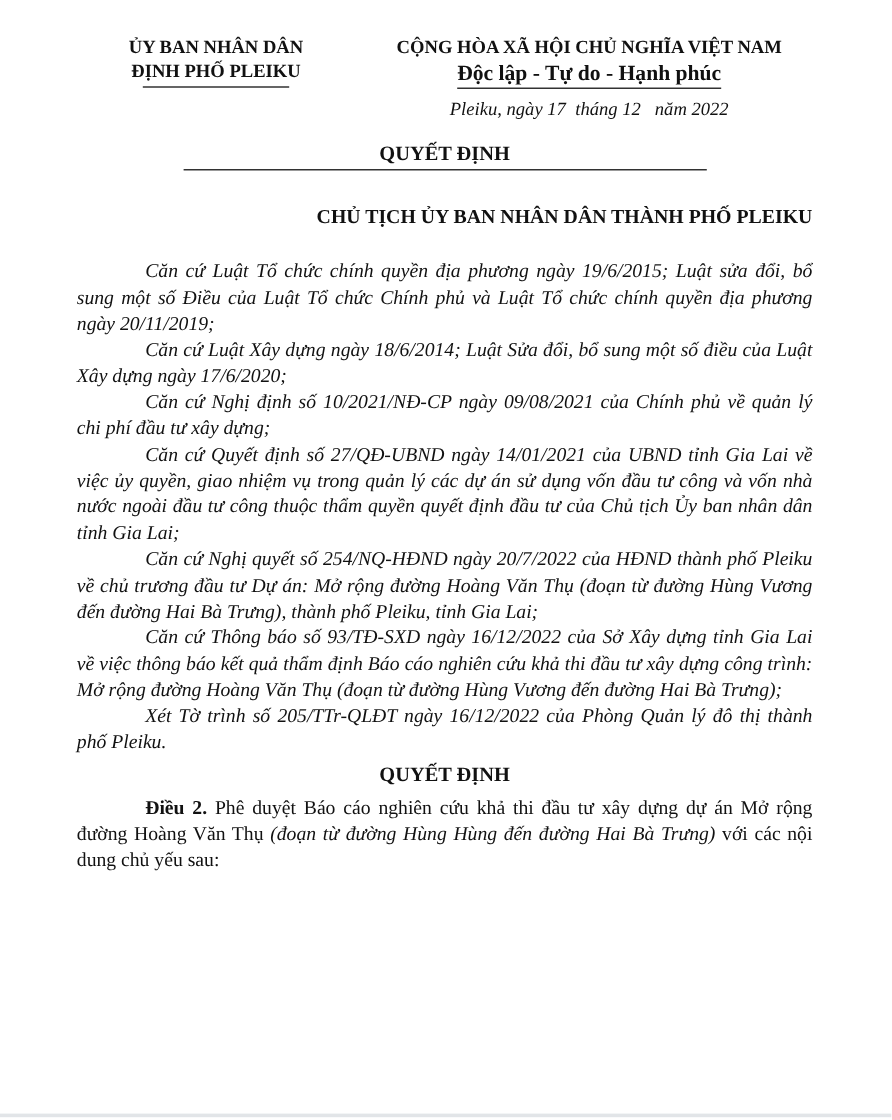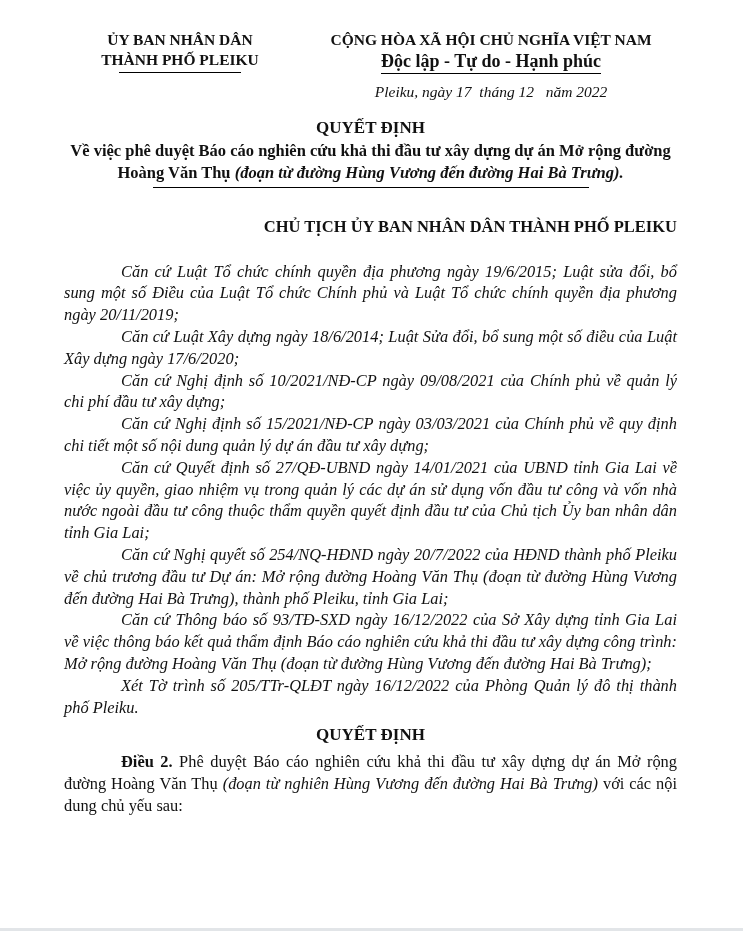--- a/index.html
+++ b/index.html
@@ -62,55 +62,51 @@
   }
 </style>
 </head>
 <body>
 
 <div class="page">
 
   <div class="header">
     <div class="header-left">
       <div class="org-line">ỦY BAN NHÂN DÂN</div>
-      <div class="org-line">THÀNH PHỐ PLEIKU</div>
+      <div class="org-line">ĐỊNH PHỐ PLEIKU</div>
       <div class="org-divider"></div>
     </div>
     <div class="header-right">
       <div class="national-name">CỘNG HÒA XÃ HỘI CHỦ NGHĨA VIỆT NAM</div>
       <div>
         <span class="national-motto">Độc lập - Tự do - Hạnh phúc</span>
       </div>
       <div class="place-date">Pleiku, ngày 17&nbsp; tháng 12&nbsp;&nbsp; năm 2022</div>
     </div>
   </div>
 
   <div class="title-block">
     <div class="decision-heading">QUYẾT ĐỊNH</div>
-    <div class="decision-subject">
-      <span>Về việc phê duyệt Báo cáo nghiên cứu khả thi đầu tư xây dựng dự án Mở rộng đường Hoàng Văn Thụ </span><span class="it">(đoạn từ đường Hùng Vương đến đường Hai Bà Trưng).</span>
-    </div>
     <div class="subject-divider"></div>
     <div class="authority-title">CHỦ TỊCH ỦY BAN NHÂN DÂN THÀNH PHỐ PLEIKU</div>
   </div>
 
   <div class="preamble">
     <p>Căn cứ Luật Tổ chức chính quyền địa phương ngày 19/6/2015; Luật sửa đổi, bổ sung một số Điều của Luật Tổ chức Chính phủ và Luật Tổ chức chính quyền địa phương ngày 20/11/2019;</p>
     <p>Căn cứ Luật Xây dựng ngày 18/6/2014; Luật Sửa đổi, bổ sung một số điều của Luật Xây dựng ngày 17/6/2020;</p>
     <p>Căn cứ Nghị định số 10/2021/NĐ-CP ngày 09/08/2021 của Chính phủ về quản lý chi phí đầu tư xây dựng;</p>
-    <p>Căn cứ Nghị định số 15/2021/NĐ-CP ngày 03/03/2021 của Chính phủ về quy định chi tiết một số nội dung quản lý dự án đầu tư xây dựng;</p>
     <p>Căn cứ Quyết định số 27/QĐ-UBND ngày 14/01/2021 của UBND tỉnh Gia Lai về việc ủy quyền, giao nhiệm vụ trong quản lý các dự án sử dụng vốn đầu tư công và vốn nhà nước ngoài đầu tư công thuộc thẩm quyền quyết định đầu tư của Chủ tịch Ủy ban nhân dân tỉnh Gia Lai;</p>
     <p>Căn cứ Nghị quyết số 254/NQ-HĐND ngày 20/7/2022 của HĐND thành phố Pleiku về chủ trương đầu tư Dự án: Mở rộng đường Hoàng Văn Thụ (đoạn từ đường Hùng Vương đến đường Hai Bà Trưng), thành phố Pleiku, tỉnh Gia Lai;</p>
     <p>Căn cứ Thông báo số 93/TĐ-SXD ngày 16/12/2022 của Sở Xây dựng tỉnh Gia Lai về việc thông báo kết quả thẩm định Báo cáo nghiên cứu khả thi đầu tư xây dựng công trình: Mở rộng đường Hoàng Văn Thụ (đoạn từ đường Hùng Vương đến đường Hai Bà Trưng);</p>
     <p>Xét Tờ trình số 205/TTr-QLĐT ngày 16/12/2022 của Phòng Quản lý đô thị thành phố Pleiku.</p>
   </div>
 
   <div class="decision-heading-2">QUYẾT ĐỊNH</div>
 
   <div class="article">
     <p>
-      <span class="lead">Điều 2.</span><span> Phê duyệt Báo cáo nghiên cứu khả thi đầu tư xây dựng dự án Mở rộng đường Hoàng Văn Thụ </span><span class="it">(đoạn từ nghiên Hùng Vương đến đường Hai Bà Trưng)</span><span> với các nội dung chủ yếu sau:</span>
+      <span class="lead">Điều 2.</span><span> Phê duyệt Báo cáo nghiên cứu khả thi đầu tư xây dựng dự án Mở rộng đường Hoàng Văn Thụ </span><span class="it">(đoạn từ đường Hùng Hùng đến đường Hai Bà Trưng)</span><span> với các nội dung chủ yếu sau:</span>
     </p>
   </div>
 
 </div>
 
 <div class="bottom-bar"></div>
 
 </body></html>

